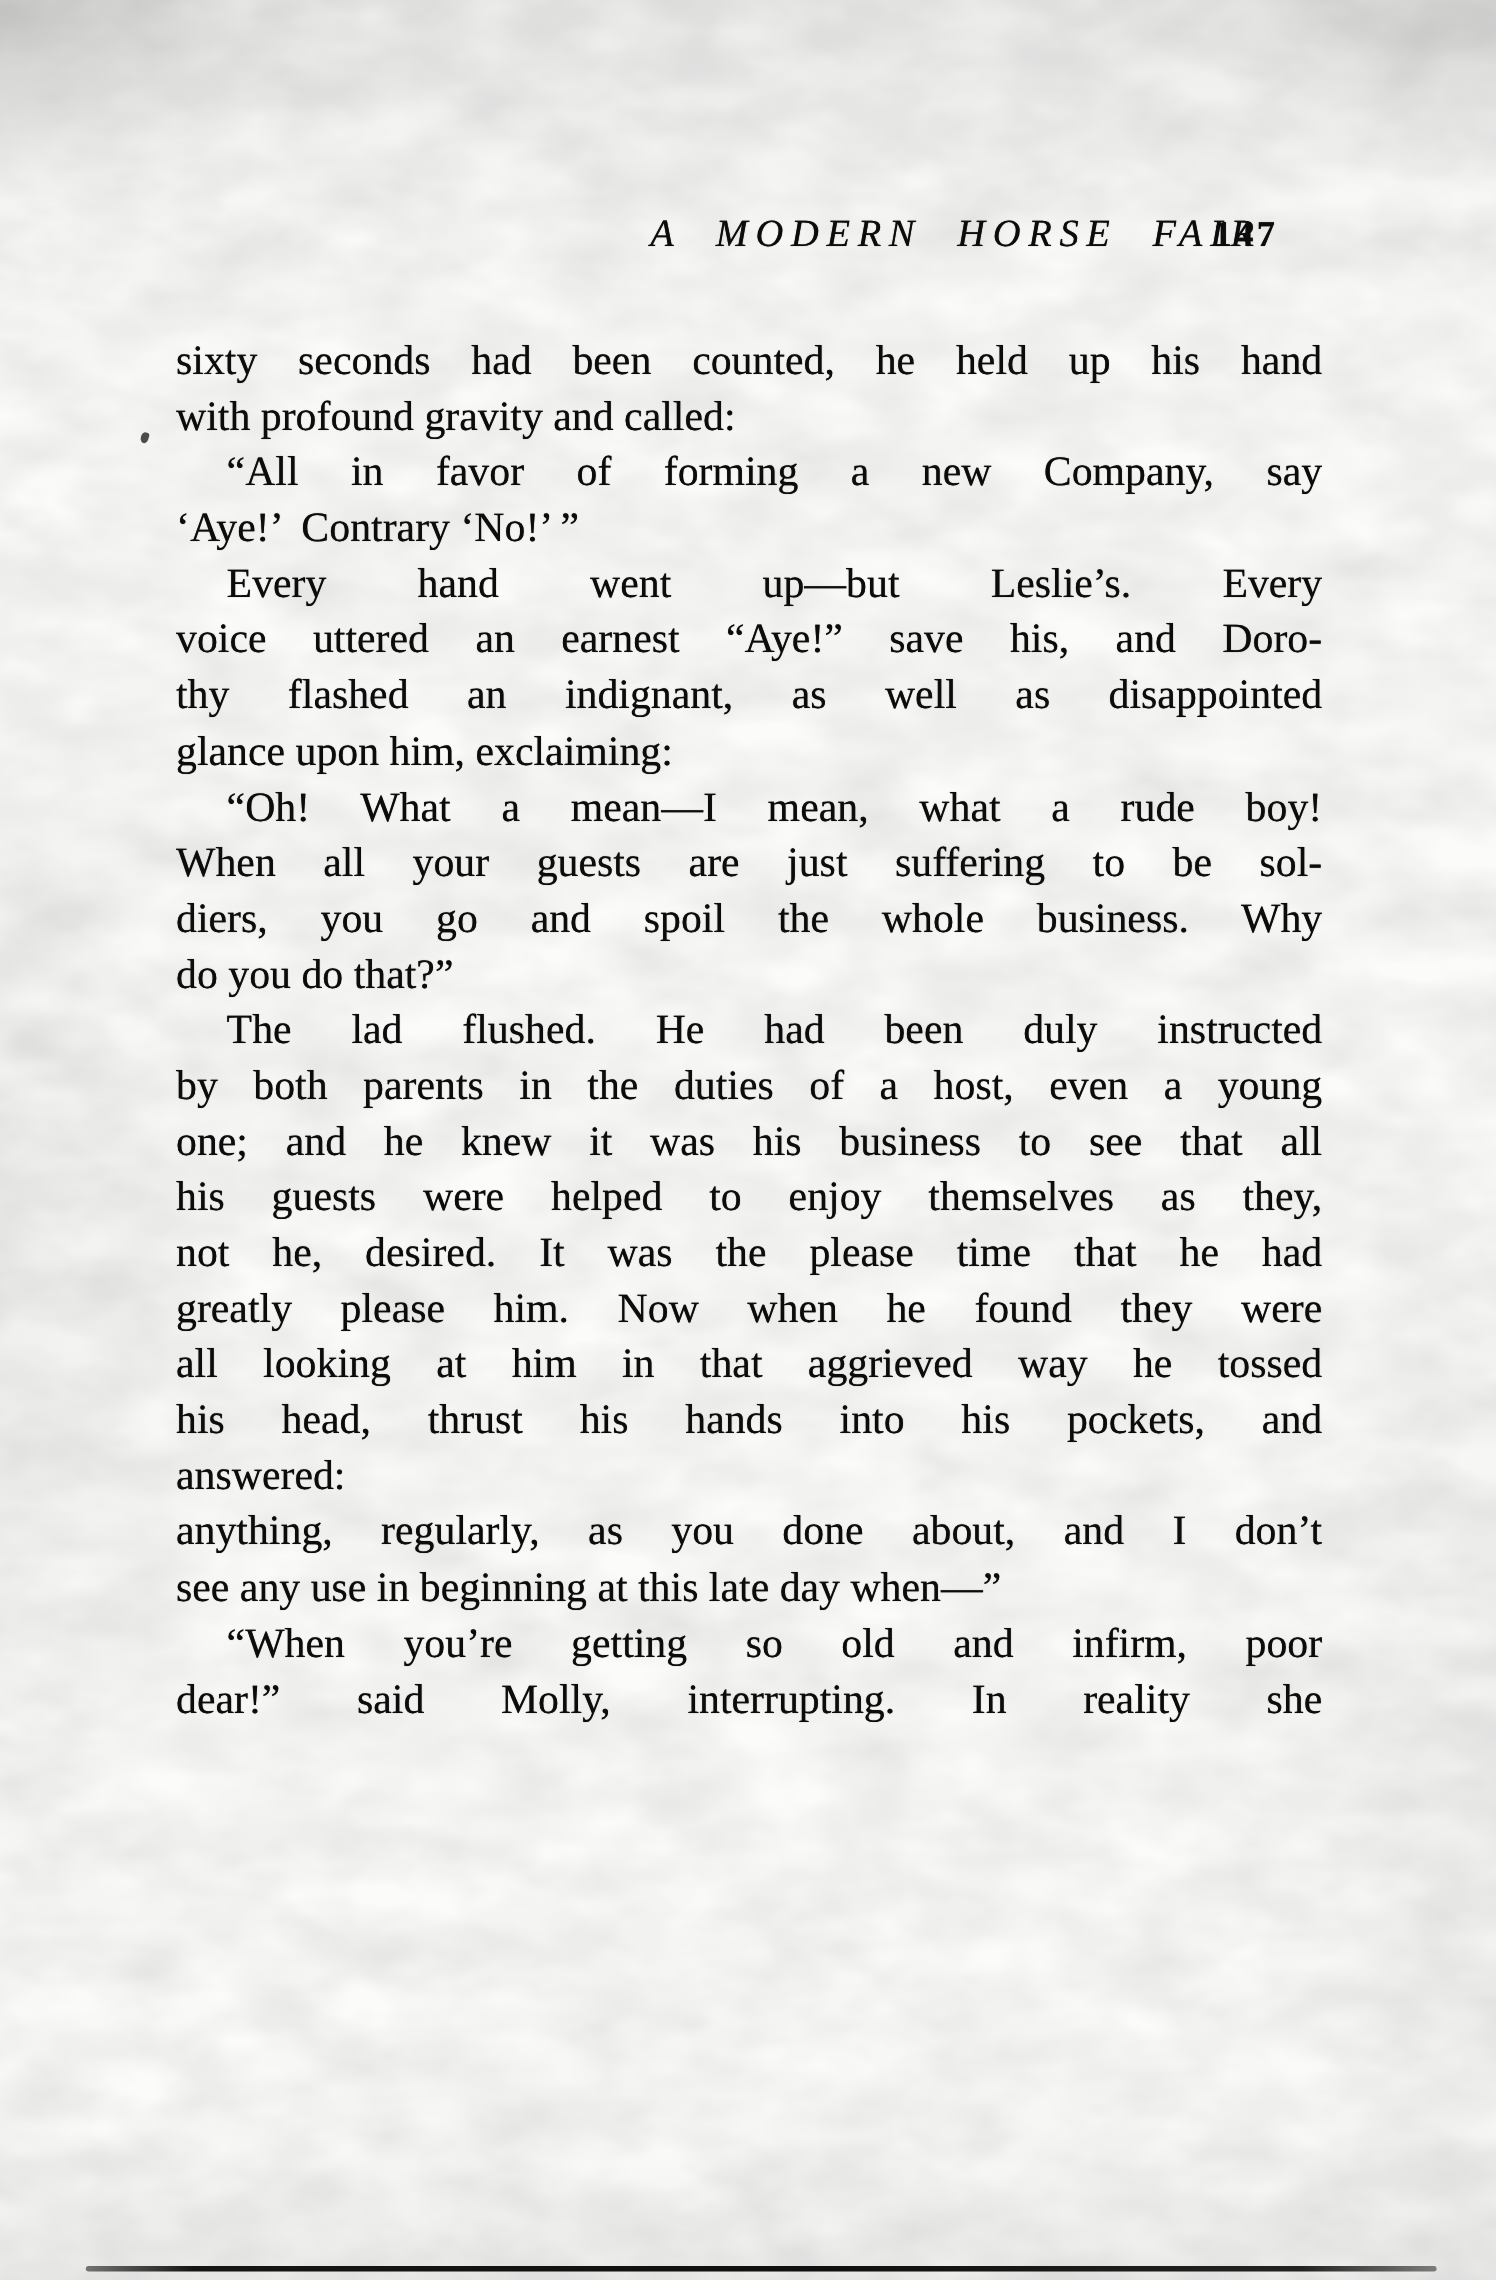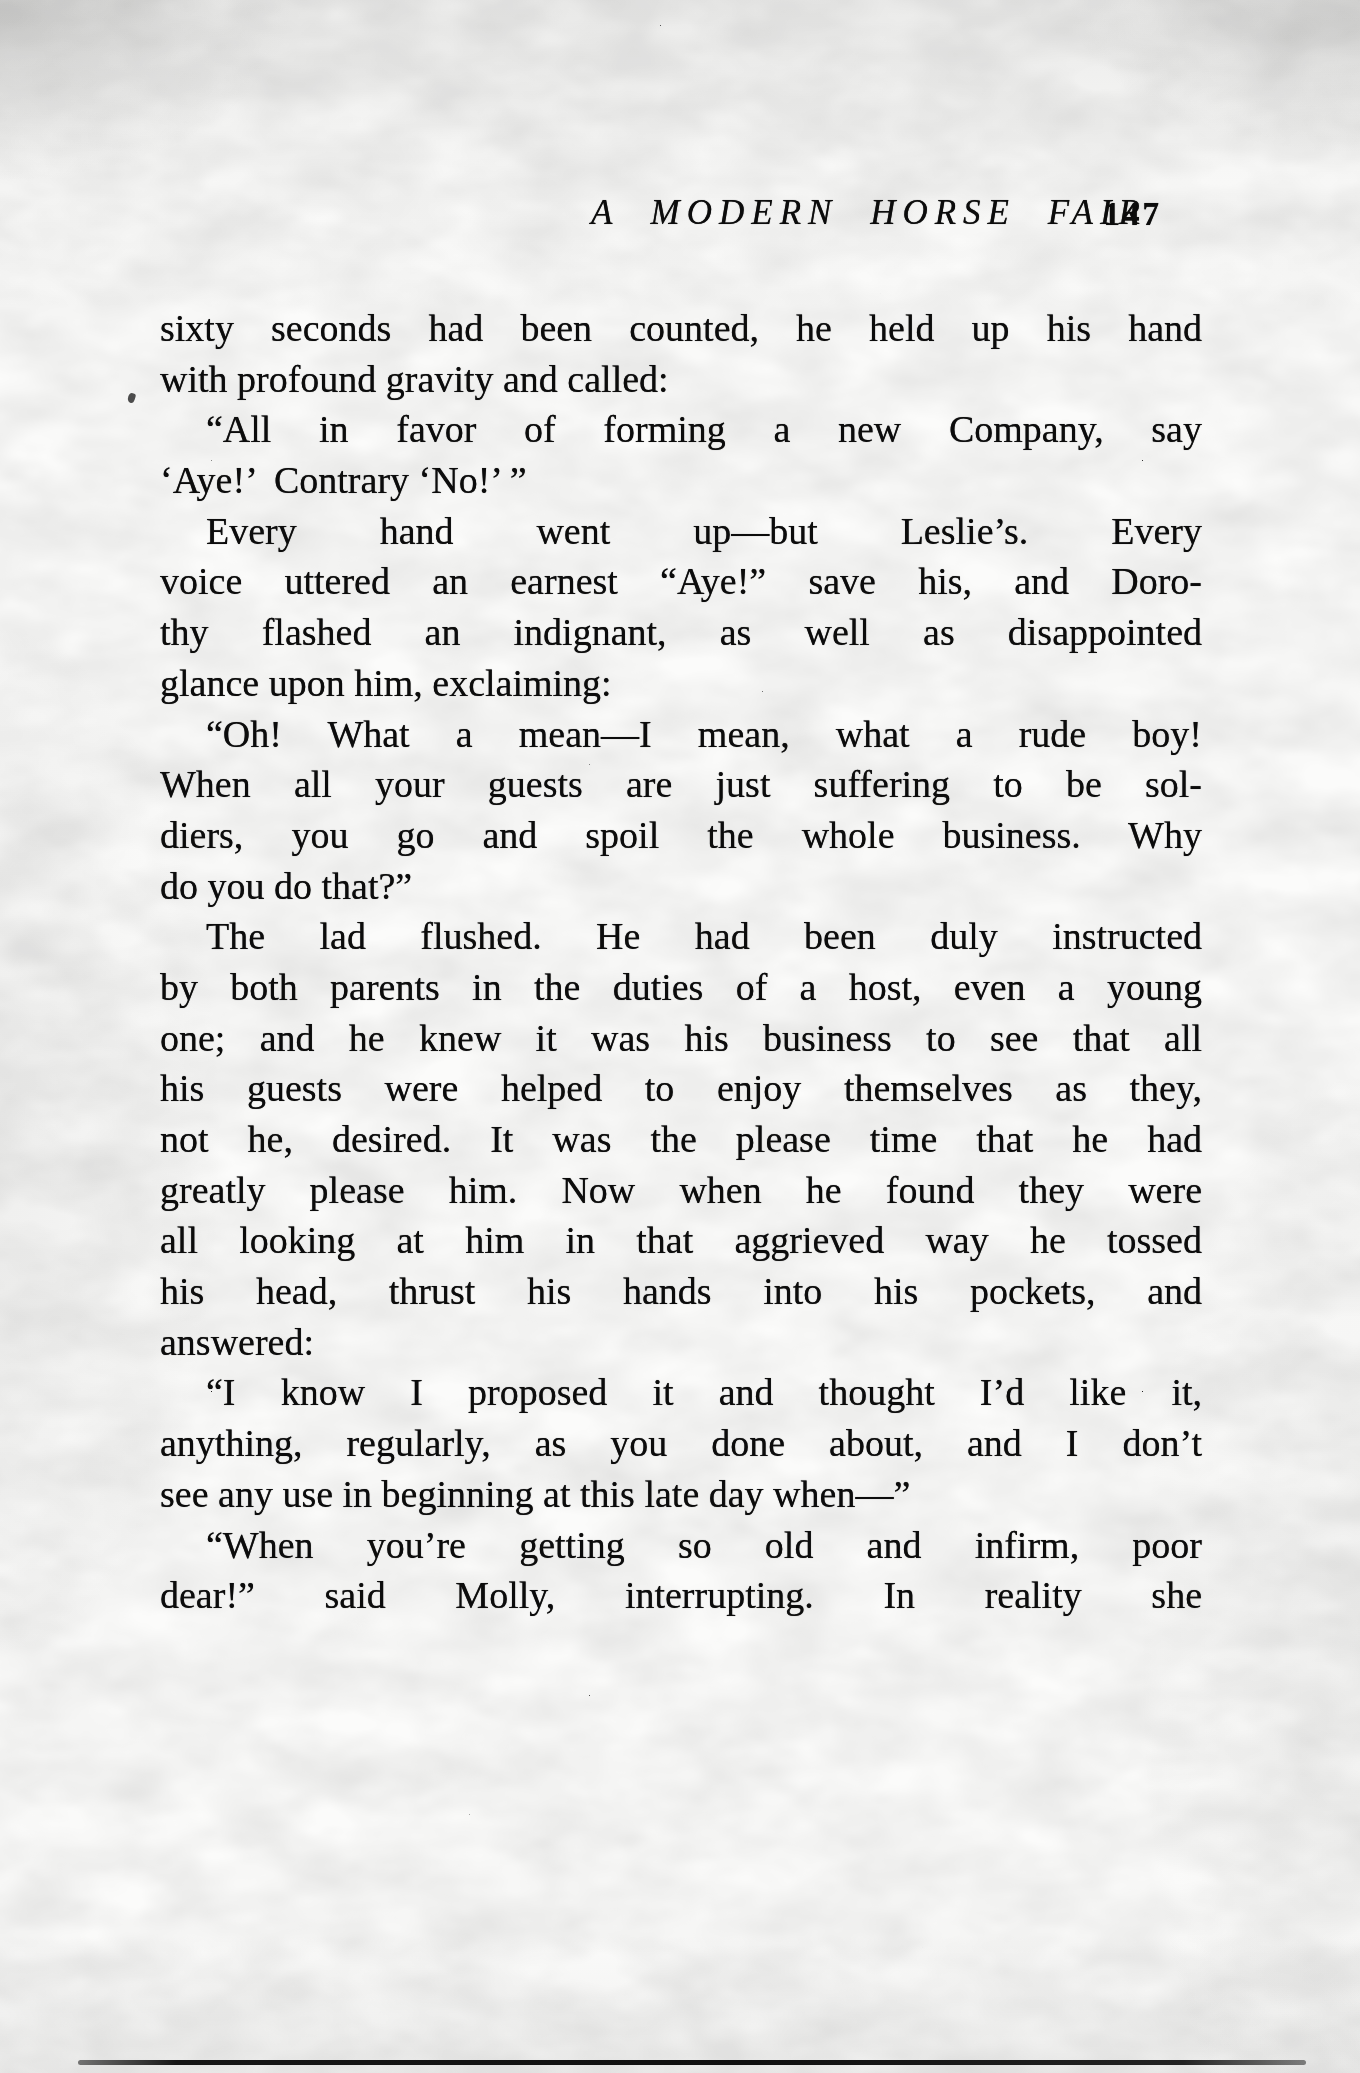--- a/index.html
+++ b/index.html
@@ -131,21 +131,20 @@
       <div class="line last">do you do that?”</div>
       <div class="line indent">The lad flushed.  He had been duly instructed</div>
       <div class="line">by both parents in the duties of a host, even a young</div>
       <div class="line">one; and he knew it was his business to see that all</div>
       <div class="line">his guests were helped to enjoy themselves as they,</div>
       <div class="line">not he, desired.  It was the please time that he had</div>
       <div class="line">greatly please him.  Now when he found they were</div>
       <div class="line">all looking at him in that aggrieved way he tossed</div>
       <div class="line">his head, thrust his hands into his pockets, and</div>
       <div class="line last">answered:</div>
-      <div class="line indent">“I know I proposed it and thought I’d like it,</div>
       <div class="line">anything, regularly, as you done about, and I don’t</div>
       <div class="line last">see any use in beginning at this late day when—”</div>
       <div class="line indent">“When you’re getting so old and infirm, poor</div>
       <div class="line">dear!” said Molly, interrupting.  In reality she</div>
     </div>
 
   <span class="ink-speck"></span>
 
   <div class="bottom-rule"></div>
 

